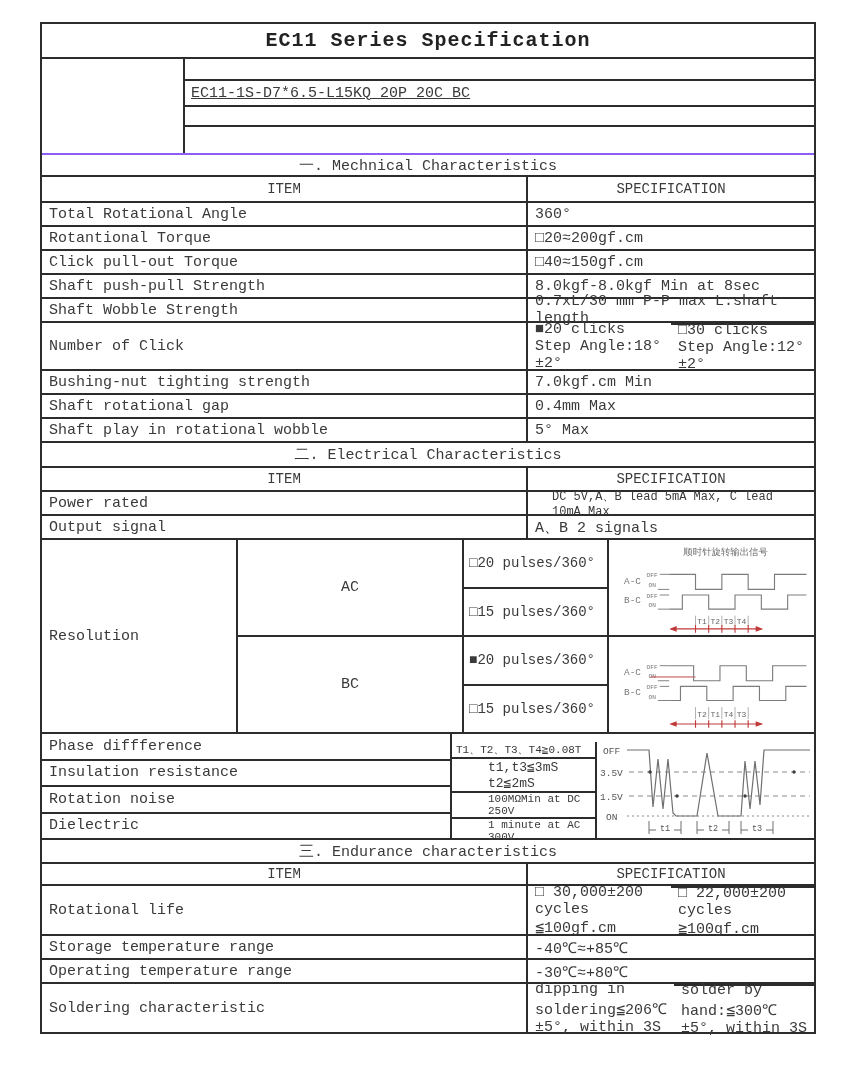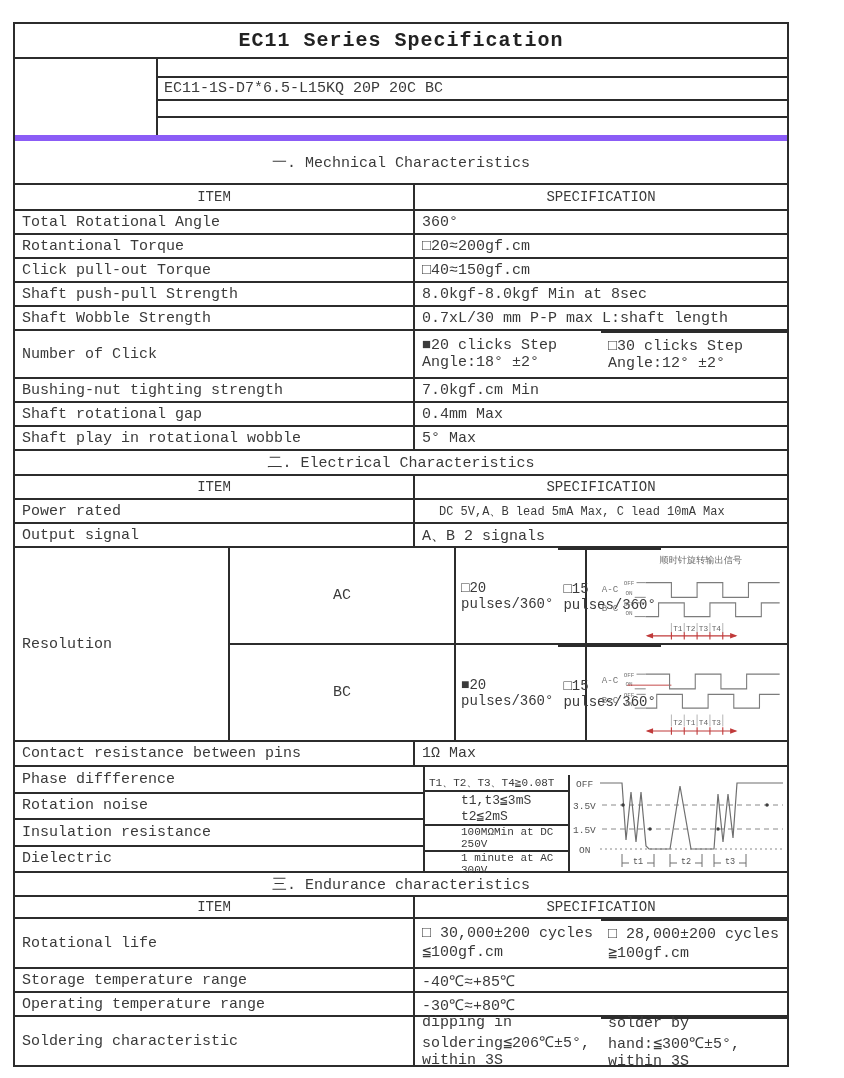--- a/index.html
+++ b/index.html
@@ -2,49 +2,49 @@
 <html><head>
 <meta charset="utf-8">
 <style>
   html,body{margin:0;padding:0;}
   body{
     width:844px;height:1078px;background:#ffffff;position:relative;
     font-family:"Liberation Mono","DejaVu Sans Mono",monospace;
     color:#3a3a3a;
   }
   *{box-sizing:border-box;}
-  .sheet{position:absolute;left:13px;top:22px;width:776px;border:2px solid #2c2c2c;background:#fff;}
+  .sheet{position:absolute;left:40px;top:22px;width:776px;border:2px solid #2c2c2c;background:#fff;}
   .r{display:flex;border-bottom:2px solid #2c2c2c;}
   .r.last{border-bottom:none;}
   .h20{height:20px}.h22{height:22px}.h24{height:24px}.h25{height:25px}.h26{height:26px}
-  .h27{height:44px}.h35{height:35px}.h48{height:48px}.h50{height:50px}
+  .h27{height:22px}.h35{height:35px}.h48{height:48px}.h50{height:50px}
   .title-row{align-items:center;justify-content:center;font-size:20px;font-weight:bold;letter-spacing:1px;color:#222;}
   .sec{align-items:center;justify-content:center;font-size:15px;}
-  .ci{width:400px;border-right:2px solid #2c2c2c;display:flex;align-items:center;padding:0 7px;font-size:15px;}
+  .ci{width:486px;border-right:2px solid #2c2c2c;display:flex;align-items:center;padding:0 7px;font-size:15px;}
   .cs{flex:1;display:flex;align-items:center;padding:0 7px;font-size:15px;}
   .hc{justify-content:center;font-size:14px;padding:0;}
   .f14{font-size:12px;padding-left:24px;}
   
-  .hb{display:flex;height:82px;border-bottom:6px solid #8b5cf6;}
+  .hb{display:flex;height:96px;border-bottom:2px solid #8b5cf6;text-decoration:underline;}
   .hb-left{width:143px;border-right:2px solid #2c2c2c;}
   .hb-right{flex:1;display:flex;flex-direction:column;}
   .hb-row{border-bottom:2px solid #2c2c2c;display:flex;align-items:center;padding:0 6px;font-size:15px;}
   .hb-row.nb{border-bottom:none;}
   
   .stack{flex:1;display:flex;flex-direction:row;}
   .stack>div{flex:1;display:flex;align-items:center;padding:0 7px;font-size:15px;}
   .stack>div+div{border-top:2px solid #2c2c2c;}
   
   .res{display:flex;height:194px;border-bottom:2px solid #2c2c2c;}
-  .res-item{width:215px;border-right:2px solid #2c2c2c;display:flex;align-items:center;padding:10px 7px;font-size:15px;}
+  .res-item{width:196px;border-right:2px solid #2c2c2c;display:flex;align-items:center;padding:10px 7px;font-size:15px;}
   .res-right{flex:1;display:flex;flex-direction:column;}
   .res-group{flex:1;display:flex;min-height:0;}
   .res-group+.res-group{border-top:2px solid #2c2c2c;}
   .res-label{width:226px;border-right:2px solid #2c2c2c;display:flex;align-items:center;justify-content:center;font-size:15px;}
-  .res-opts{width:131px;border-right:2px solid #2c2c2c;display:flex;}
+  .res-opts{width:145px;border-right:2px solid #2c2c2c;display:flex;flex-direction:column;}
   .res-opts>div{flex:1;display:flex;align-items:center;padding:0 5px;font-size:14px;}
   .res-opts>div+div{border-top:2px solid #2c2c2c;}
   .res-wf{flex:1;position:relative;}
   .res-wf svg{display:block;width:100%;height:100%;}
   
   .det{display:flex;height:106px;border-bottom:2px solid #2c2c2c;}
   .det-left{width:410px;border-right:2px solid #2c2c2c;display:flex;flex-direction:column;}
   .det-left>div{flex:1;display:flex;align-items:center;padding:0 7px;font-size:15px;}
   .det-left>div+div{border-top:2px solid #2c2c2c;}
   .det-mid{width:145px;border-right:2px solid #2c2c2c;display:flex;flex-direction:column;margin-top:8px;}
@@ -207,30 +207,26 @@
               <path d="M164 90 L156 87 L156 93 Z" stroke="none"></path>
               <path d="M92 86 V94 M106 86 V94 M120 86 V94 M134 86 V94 M148 86 V94"></path>
             </g>
           </svg>
         </div>
       </div>
 
     </div>
   </div>
 
-  <div class="r h25">
-    <div class="ci">Contact resistance between pins</div>
-    <div class="cs">1Ω Max</div>
-  </div>
 
   <div class="det">
     <div class="det-left">
       <div>Phase diffference</div>
+      <div>Insulation resistance</div>
       <div>Rotation noise</div>
-      <div>Insulation resistance</div>
       <div>Dielectric</div>
     </div>
     <div class="det-mid">
       <div>T1、T2、T3、T4≧0.08T</div>
       <div>t1,t3≦3mS t2≦2mS</div>
       <div>100MΩMin at DC 250V</div>
       <div>1 minute at AC 300V</div>
     </div>
     <div class="det-wf">
       <svg viewBox="0 0 217 98">
@@ -269,21 +265,21 @@
 
   <div class="r h24 sec">三. Endurance characteristics</div>
   <div class="r h22">
     <div class="ci hc">ITEM</div>
     <div class="cs hc">SPECIFICATION</div>
   </div>
   <div class="r h50">
     <div class="ci">Rotational life</div>
     <div class="stack">
       <div>□ 30,000±200 cycles ≦100gf.cm</div>
-      <div>□ 28,000±200 cycles ≧100gf.cm</div>
+      <div>□ 22,000±200 cycles ≧100gf.cm</div>
     </div>
   </div>
   <div class="r h24">
     <div class="ci">Storage temperature range</div>
     <div class="cs">-40℃≈+85℃</div>
   </div>
   <div class="r h24">
     <div class="ci">Operating temperature range</div>
     <div class="cs">-30℃≈+80℃</div>
   </div>

